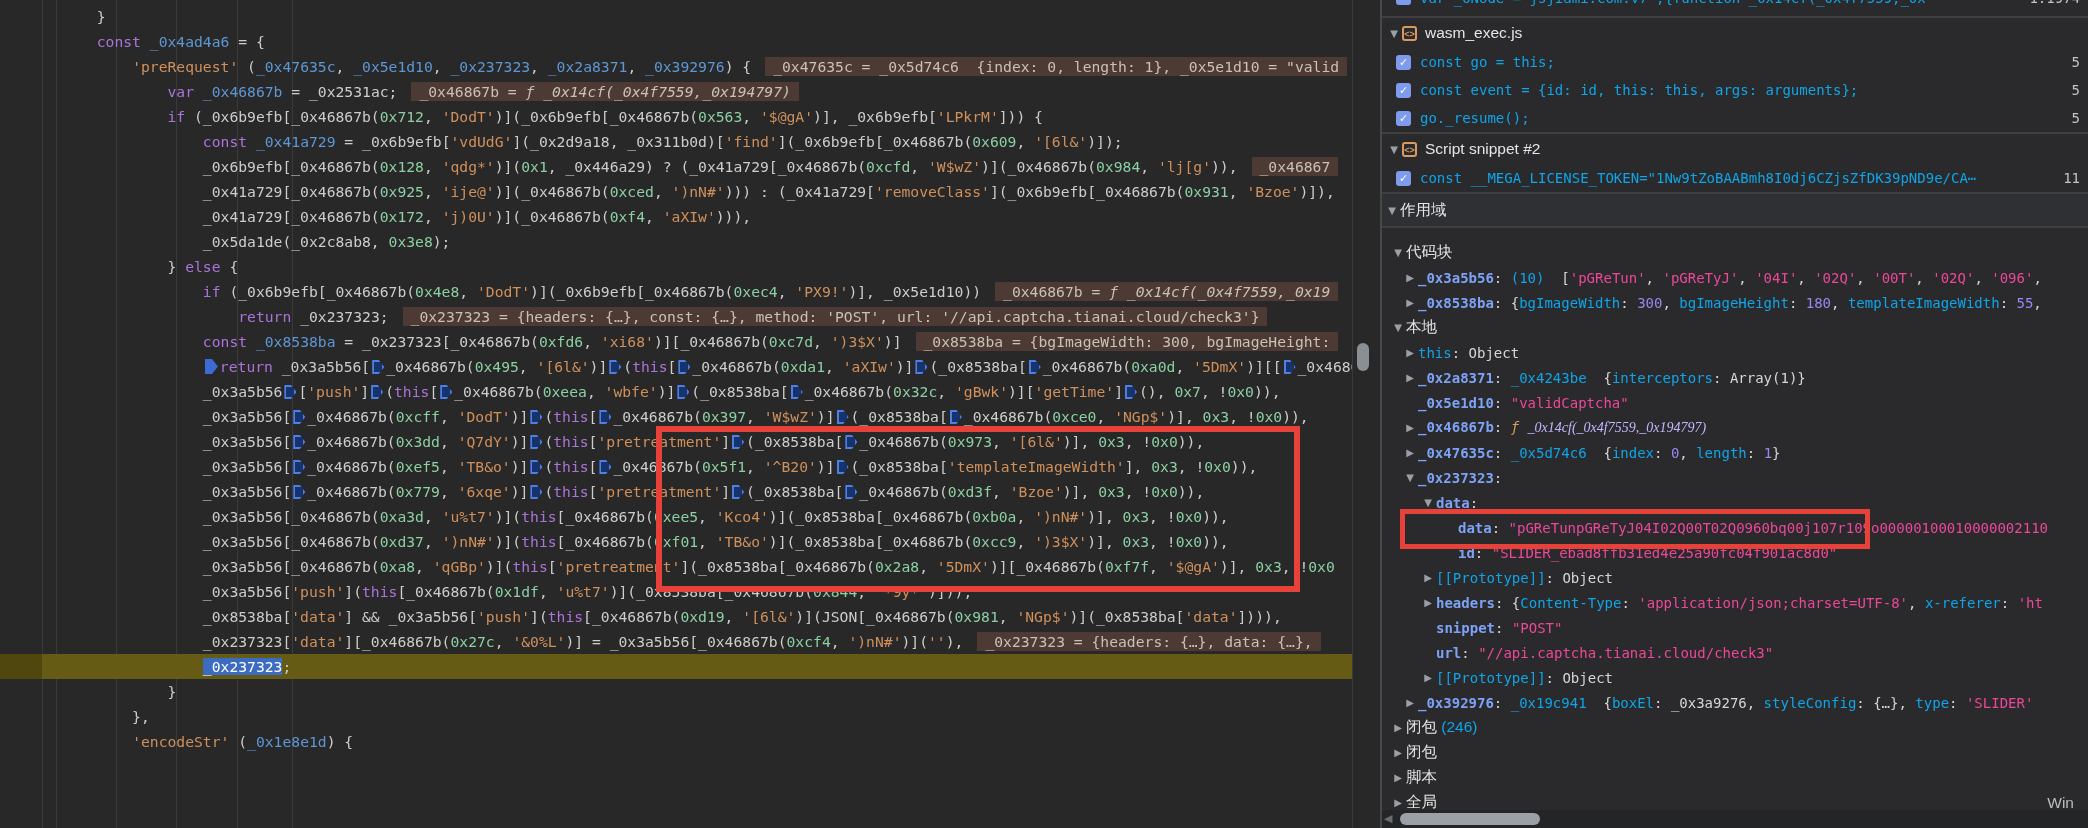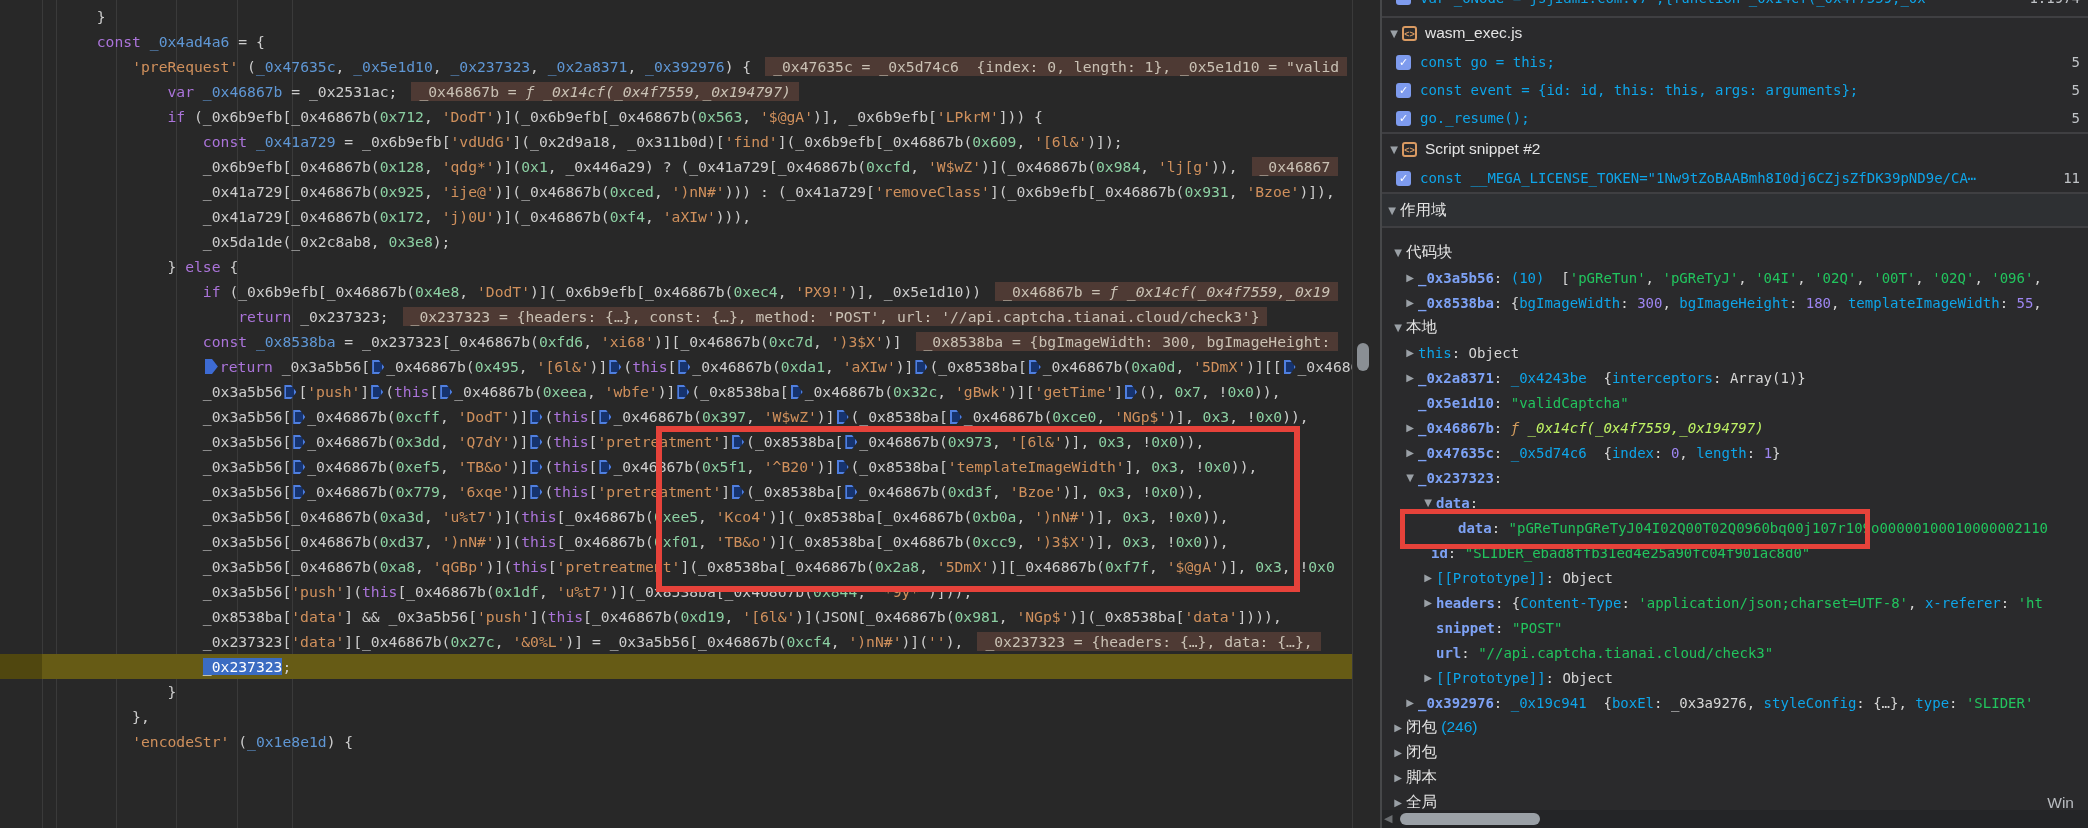--- a/index.html
+++ b/index.html
@@ -24,21 +24,21 @@
   .pn{position:absolute;left:1380px;top:0;width:708px;height:828px;background:#2a2a2c;border-left:2px solid #47484a;box-sizing:border-box;}
   .prow{display:flex;align-items:center;white-space:pre;overflow:hidden;font-size:14px;color:#c8c8c8;}
   .prow.hd{font-family:"Liberation Sans","DejaVu Sans",sans-serif;font-size:15.5px;}
   .pdiv{height:2px;background:#3f3f42;}
   .arr{width:16px;flex:0 0 16px;text-align:center;font-size:10px;color:#9aa0a6;font-family:"DejaVu Sans",sans-serif;}
   .cbx{width:15px;height:15px;flex:0 0 15px;border-radius:3px;background:#7e9bee;color:#fff;font-size:11px;line-height:15px;text-align:center;margin-right:9px;font-family:"DejaVu Sans",sans-serif;}
   .fic{width:15px;height:15px;flex:0 0 15px;border:2px solid #d99a62;border-radius:3px;color:#d99a62;font-size:9px;line-height:13px;text-align:center;margin-right:8px;font-weight:bold;box-sizing:border-box;}
   .rt{margin-left:auto;color:#c0c3c7;padding-right:8px;flex:0 0 auto;}
   .rt2{margin-left:auto;color:#b9bcc0;padding-right:14px;flex:0 0 auto;}
   .k{color:#7ea2f5;font-weight:bold;} .g{color:#0ea5e9;} .w{color:#d6d6d6;}
-  .s{color:#22c55e;} .n{color:#9e86f2;} .f{font-style:italic;color:#bef264;} .o{color:#d8a05f;font-style:italic;}
+  .s{color:#ec4899;} .n{color:#9e86f2;} .f{font-style:italic;color:#c4b5fd;font-family:Liberation Serif, serif;} .o{color:#d8a05f;font-style:italic;}
   .t{color:#e4e4e4;}
   .hsb{position:absolute;left:1382px;right:0;bottom:0;height:18px;background:#242527;}
   .hsb .la{position:absolute;left:2px;top:2px;color:#6a6d70;font-size:11px;font-family:"DejaVu Sans",sans-serif;}
   .hsb .th{position:absolute;left:18px;top:3px;width:140px;height:12px;background:#9aa0a6;border-radius:6px;}
   
   .rb{position:absolute;border:6px solid #e6423a;z-index:9;pointer-events:none;}
   .rb2{position:absolute;border:5px solid #e6423a;z-index:9;pointer-events:none;}
 </style>
 </head>
 <body>
@@ -109,21 +109,21 @@
       <div class="prow" style="height: 25px; padding-left: 20px;"><span class="arr">▶</span><span><span class="k">_0x8538ba</span><span class="w">: {</span><span class="g">bgImageWidth</span><span class="w">: </span><span class="n">300</span><span class="w">, </span><span class="g">bgImageHeight</span><span class="w">: </span><span class="n">180</span><span class="w">, </span><span class="g">templateImageWidth</span><span class="w">: </span><span class="n">55</span><span class="w">,</span></span></div>
       <div class="prow hd" style="height: 25px; padding-left: 8px;"><span class="arr">▼</span><span><span class="t">本地</span></span></div>
       <div class="prow" style="height: 25px; padding-left: 20px;"><span class="arr">▶</span><span><span class="g">this</span><span class="w">: </span><span class="w">Object</span></span></div>
       <div class="prow" style="height: 25px; padding-left: 20px;"><span class="arr">▶</span><span><span class="k">_0x2a8371</span><span class="w">: </span><span class="g">_0x4243be</span><span class="w">  {</span><span class="g">interceptors</span><span class="w">: </span><span class="w">Array(1)</span><span class="w">}</span></span></div>
       <div class="prow" style="height: 25px; padding-left: 20px;"><span class="arr"></span><span><span class="k">_0x5e1d10</span><span class="w">: </span><span class="s">"validCaptcha"</span></span></div>
       <div class="prow" style="height: 25px; padding-left: 20px;"><span class="arr">▶</span><span><span class="k">_0x46867b</span><span class="w">: </span><span class="o">ƒ </span><span class="f">_0x14cf(_0x4f7559,_0x194797)</span></span></div>
       <div class="prow" style="height: 25px; padding-left: 20px;"><span class="arr">▶</span><span><span class="k">_0x47635c</span><span class="w">: </span><span class="g">_0x5d74c6</span><span class="w">  {</span><span class="g">index</span><span class="w">: </span><span class="n">0</span><span class="w">, </span><span class="g">length</span><span class="w">: </span><span class="n">1</span><span class="w">}</span></span></div>
       <div class="prow" style="height: 25px; padding-left: 20px;"><span class="arr">▼</span><span><span class="k">_0x237323</span><span class="w">:</span></span></div>
       <div class="prow" style="height: 25px; padding-left: 38px;"><span class="arr">▼</span><span><span class="k">data</span><span class="w">:</span></span></div>
       <div class="prow" style="height: 25px; padding-left: 60px;"><span class="arr"></span><span><span class="k">data</span><span class="w">: </span><span class="s">"pGReTunpGReTyJ04I02Q00T02Q0960bq00j107r109o00000100010000002110</span></span></div>
-      <div class="prow" style="height: 25px; padding-left: 33px;"><span class="arr"></span><span><span class="k">id</span><span class="w">: </span><span class="s">"SLIDER_ebad8ffb31ed4e25a90fc04f901ac8d0"</span></span></div>
+      <div class="prow" style="height: 25px; padding-left: 60px;"><span class="arr"></span><span><span class="k">id</span><span class="w">: </span><span class="s">"SLIDER_ebad8ffb31ed4e25a90fc04f901ac8d0"</span></span></div>
       <div class="prow" style="height: 25px; padding-left: 38px;"><span class="arr">▶</span><span><span class="g">[[Prototype]]</span><span class="w">: </span><span class="w">Object</span></span></div>
       <div class="prow" style="height: 25px; padding-left: 38px;"><span class="arr">▶</span><span><span class="k">headers</span><span class="w">: {</span><span class="g">Content-Type</span><span class="w">: </span><span class="s">'application/json;charset=UTF-8'</span><span class="w">, </span><span class="g">x-referer</span><span class="w">: </span><span class="s">'ht</span></span></div>
       <div class="prow" style="height: 25px; padding-left: 38px;"><span class="arr"></span><span><span class="k">snippet</span><span class="w">: </span><span class="s">"POST"</span></span></div>
       <div class="prow" style="height: 25px; padding-left: 38px;"><span class="arr"></span><span><span class="k">url</span><span class="w">: </span><span class="s">"//api.captcha.tianai.cloud/check3"</span></span></div>
       <div class="prow" style="height: 25px; padding-left: 38px;"><span class="arr">▶</span><span><span class="g">[[Prototype]]</span><span class="w">: </span><span class="w">Object</span></span></div>
       <div class="prow" style="height: 25px; padding-left: 20px;"><span class="arr">▶</span><span><span class="k">_0x392976</span><span class="w">: </span><span class="g">_0x19c941</span><span class="w">  {</span><span class="g">boxEl</span><span class="w">: </span><span class="w">_0x3a9276</span><span class="w">, </span><span class="g">styleConfig</span><span class="w">: </span><span class="w">{…}</span><span class="w">, </span><span class="g">type</span><span class="w">: </span><span class="s">'SLIDER'</span></span></div>
       <div class="prow hd" style="height: 25px; padding-left: 8px;"><span class="arr">▶</span><span><span class="t">闭包</span><span class="g"> (246)</span></span></div>
       <div class="prow hd" style="height: 25px; padding-left: 8px;"><span class="arr">▶</span><span><span class="t">闭包</span></span></div>
       <div class="prow hd" style="height: 25px; padding-left: 8px;"><span class="arr">▶</span><span><span class="t">脚本</span></span></div>
       <div class="prow hd" style="height: 25px; padding-left: 8px;"><span class="arr">▶</span><span><span class="t">全局</span></span><span class="rt2">Win</span></div>

